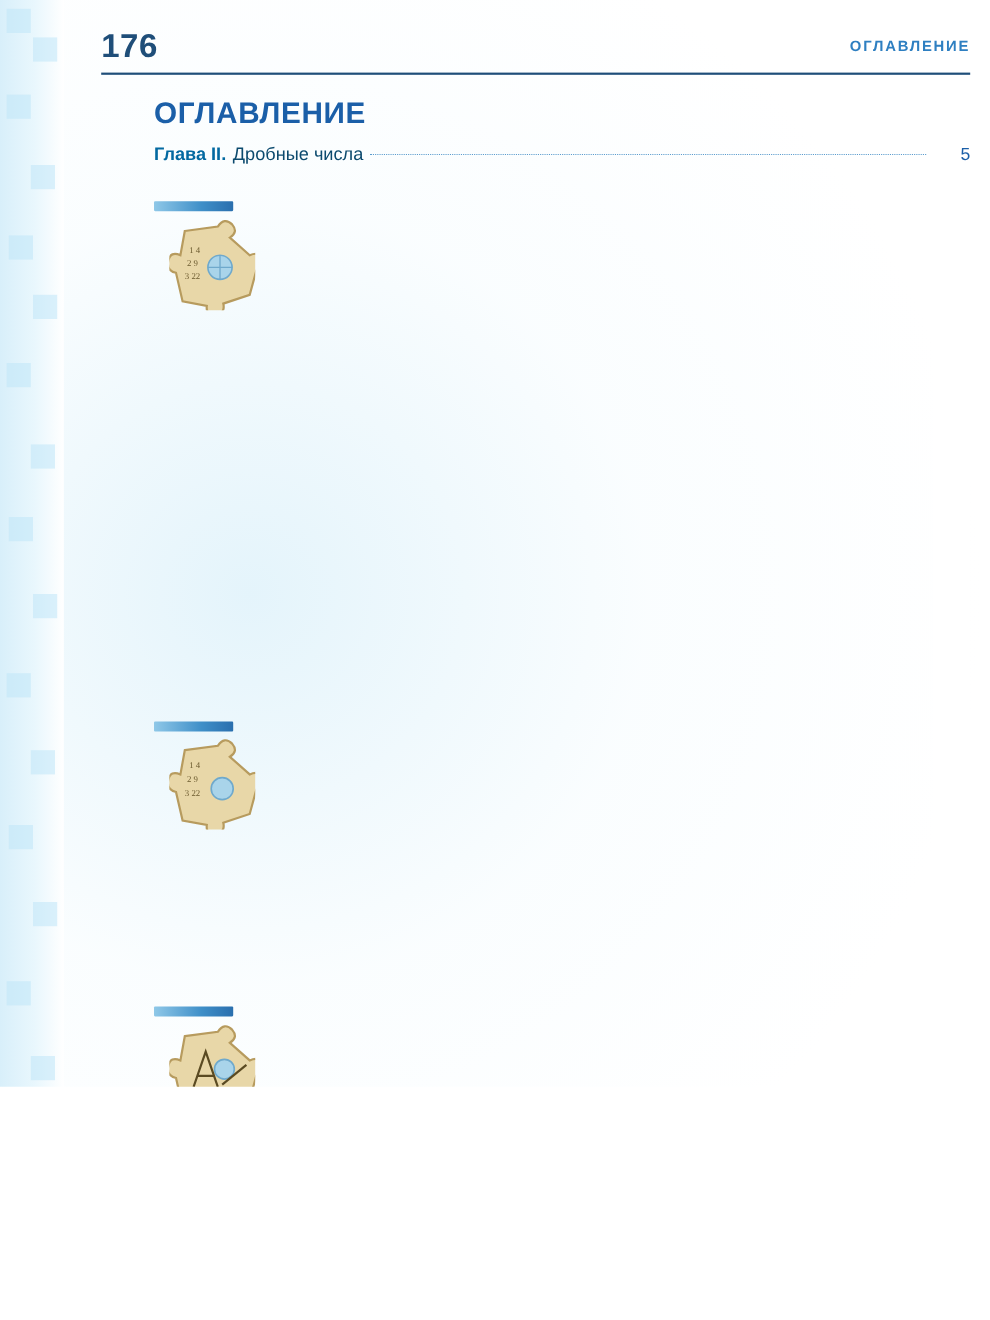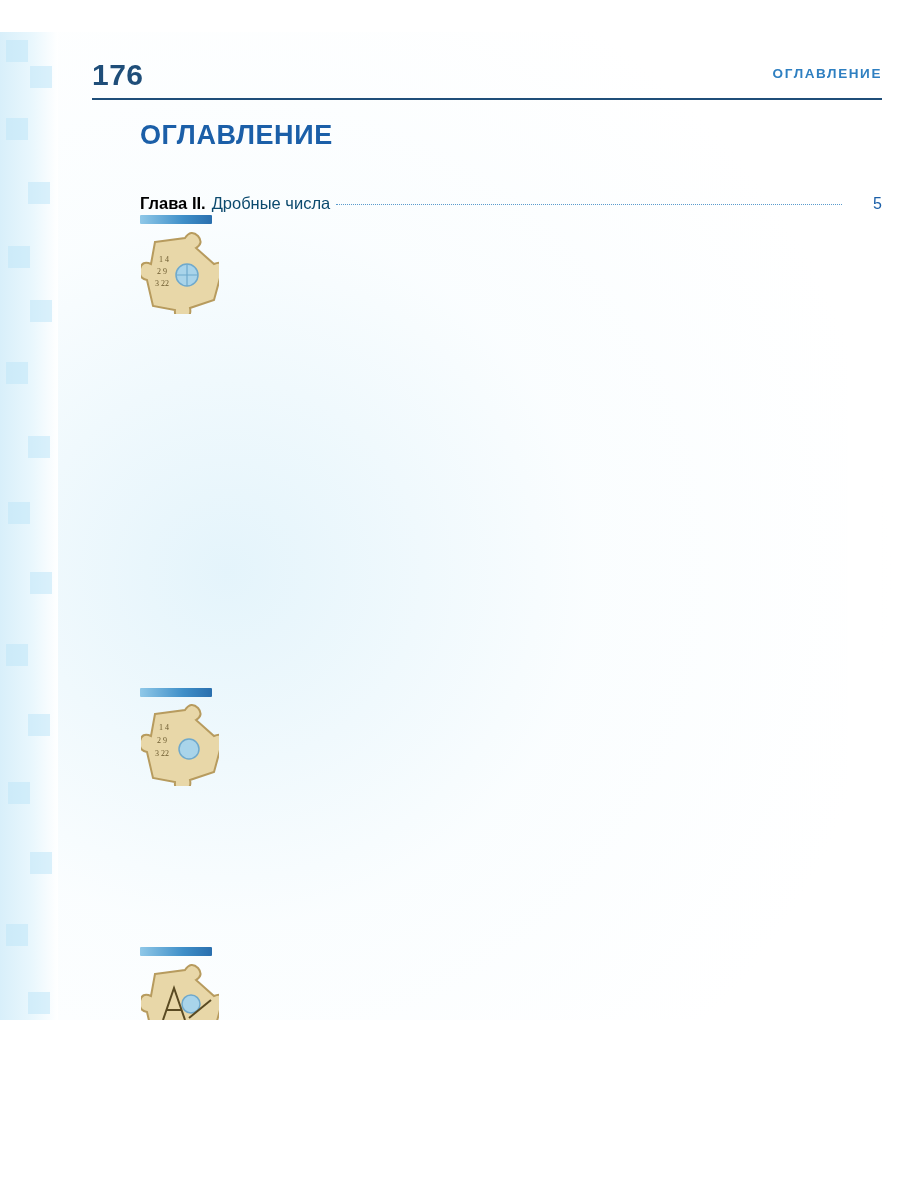--- a/index.html
+++ b/index.html
@@ -12,21 +12,20 @@
     font-family: "Liberation Sans", sans-serif;
     background: #ffffff;
     overflow: hidden;
   }
   .page {
     position: relative;
     width: 900px;
     height: 988px;
     background: #ffffff;
     overflow: hidden;
-    margin-top: 32px;
   }
 
   
   .bg-left {
     position: absolute;
     left: 0; top: 0;
     width: 58px; height: 1200px;
     background: linear-gradient(to right, #d8effa 0%, #e9f7fd 55%, #ffffff 100%);
   }
   .bg-left-squares {
@@ -124,42 +123,42 @@
   }
 
   
   .chapter {
     font-size: 16.5px;
     padding-top: 2px;
     padding-bottom: 8px;
   }
   .chapter .chap-name {
     font-weight: bold;
-    color: #000000;
+    color: #0369a1;
     margin-right: 6px;
   }
   .chapter .chap-sub {
     color: #0c4a6e;
   }
   .chapter .page {
     font-size: 16px;
     color: #1b5fa8;
   }
 
   
   .bar {
     position: absolute;
     left: 140px;
     width: 72px; height: 9px;
     background: linear-gradient(to right, #8fc8e8 0%, #3f8fc8 60%, #2a6fae 100%);
     border-radius: 1px;
   }
   .puzzle {
     position: absolute;
-    left: 141px;
+    left: 154px;
     width: 78px; height: 86px;
   }
   .puzzle svg { display: block; }
 </style>
 </head>
 <body>
 
 <div class="page">
 
   <div class="bg-left"></div>

